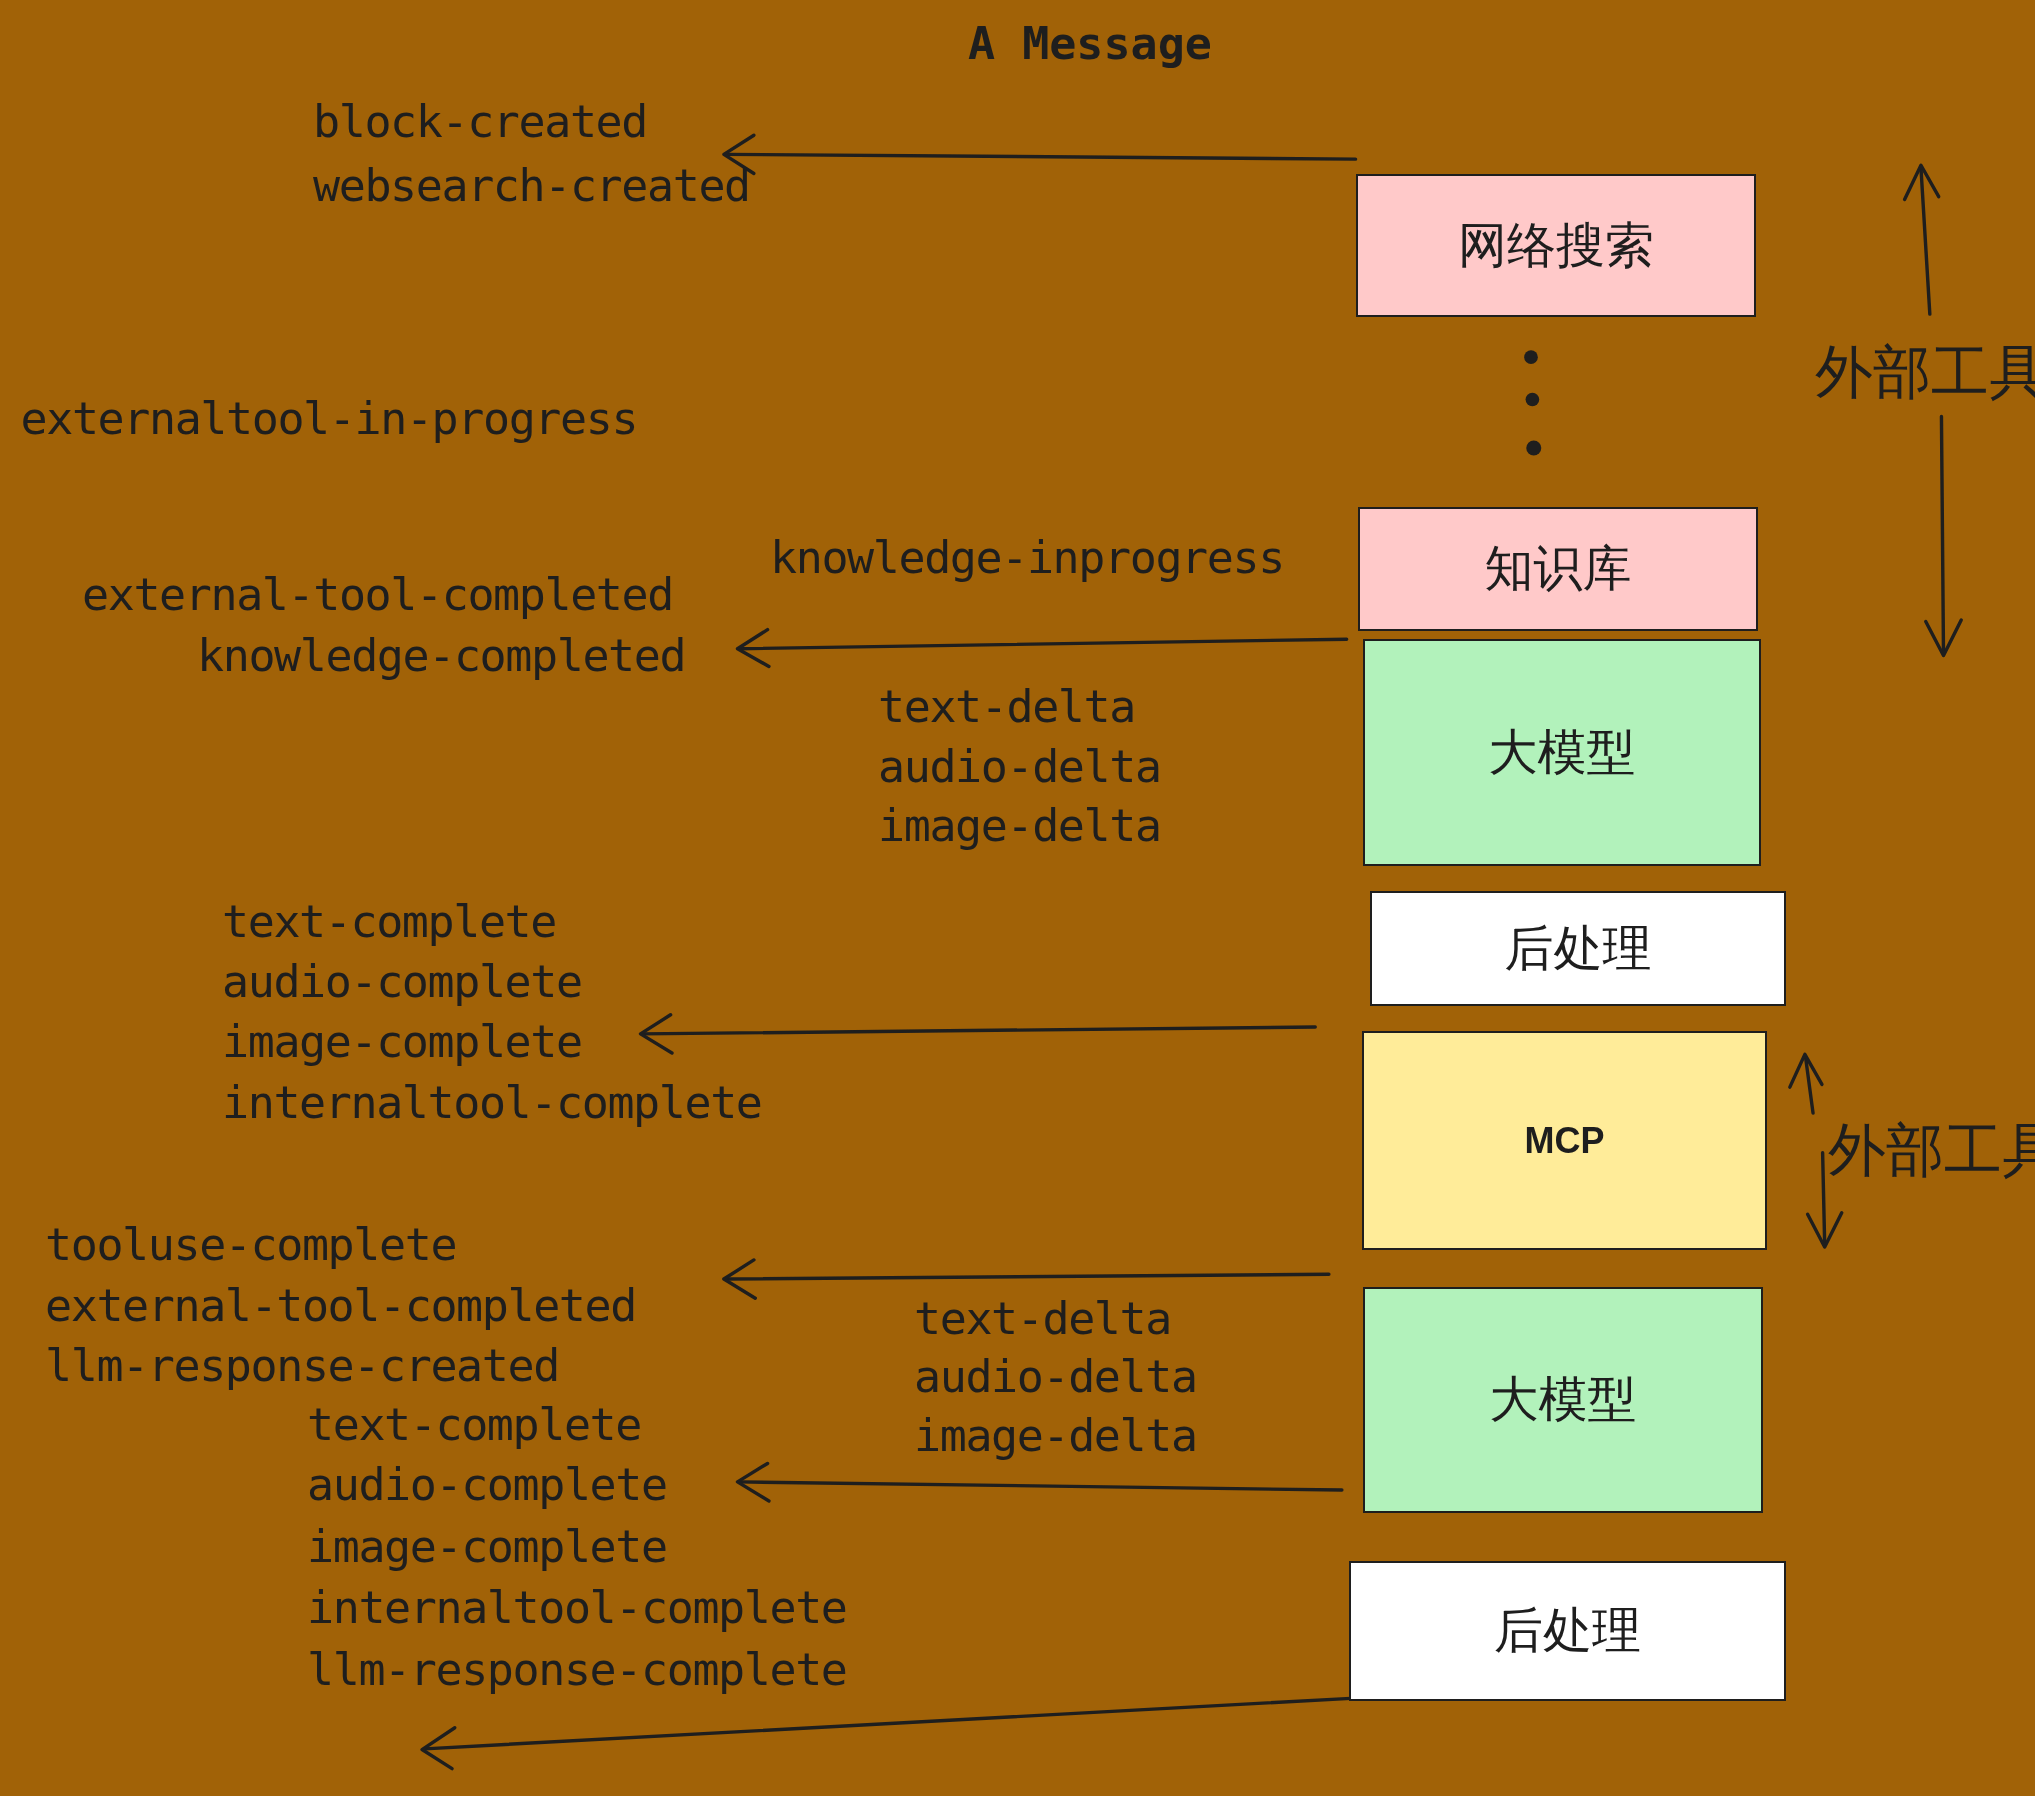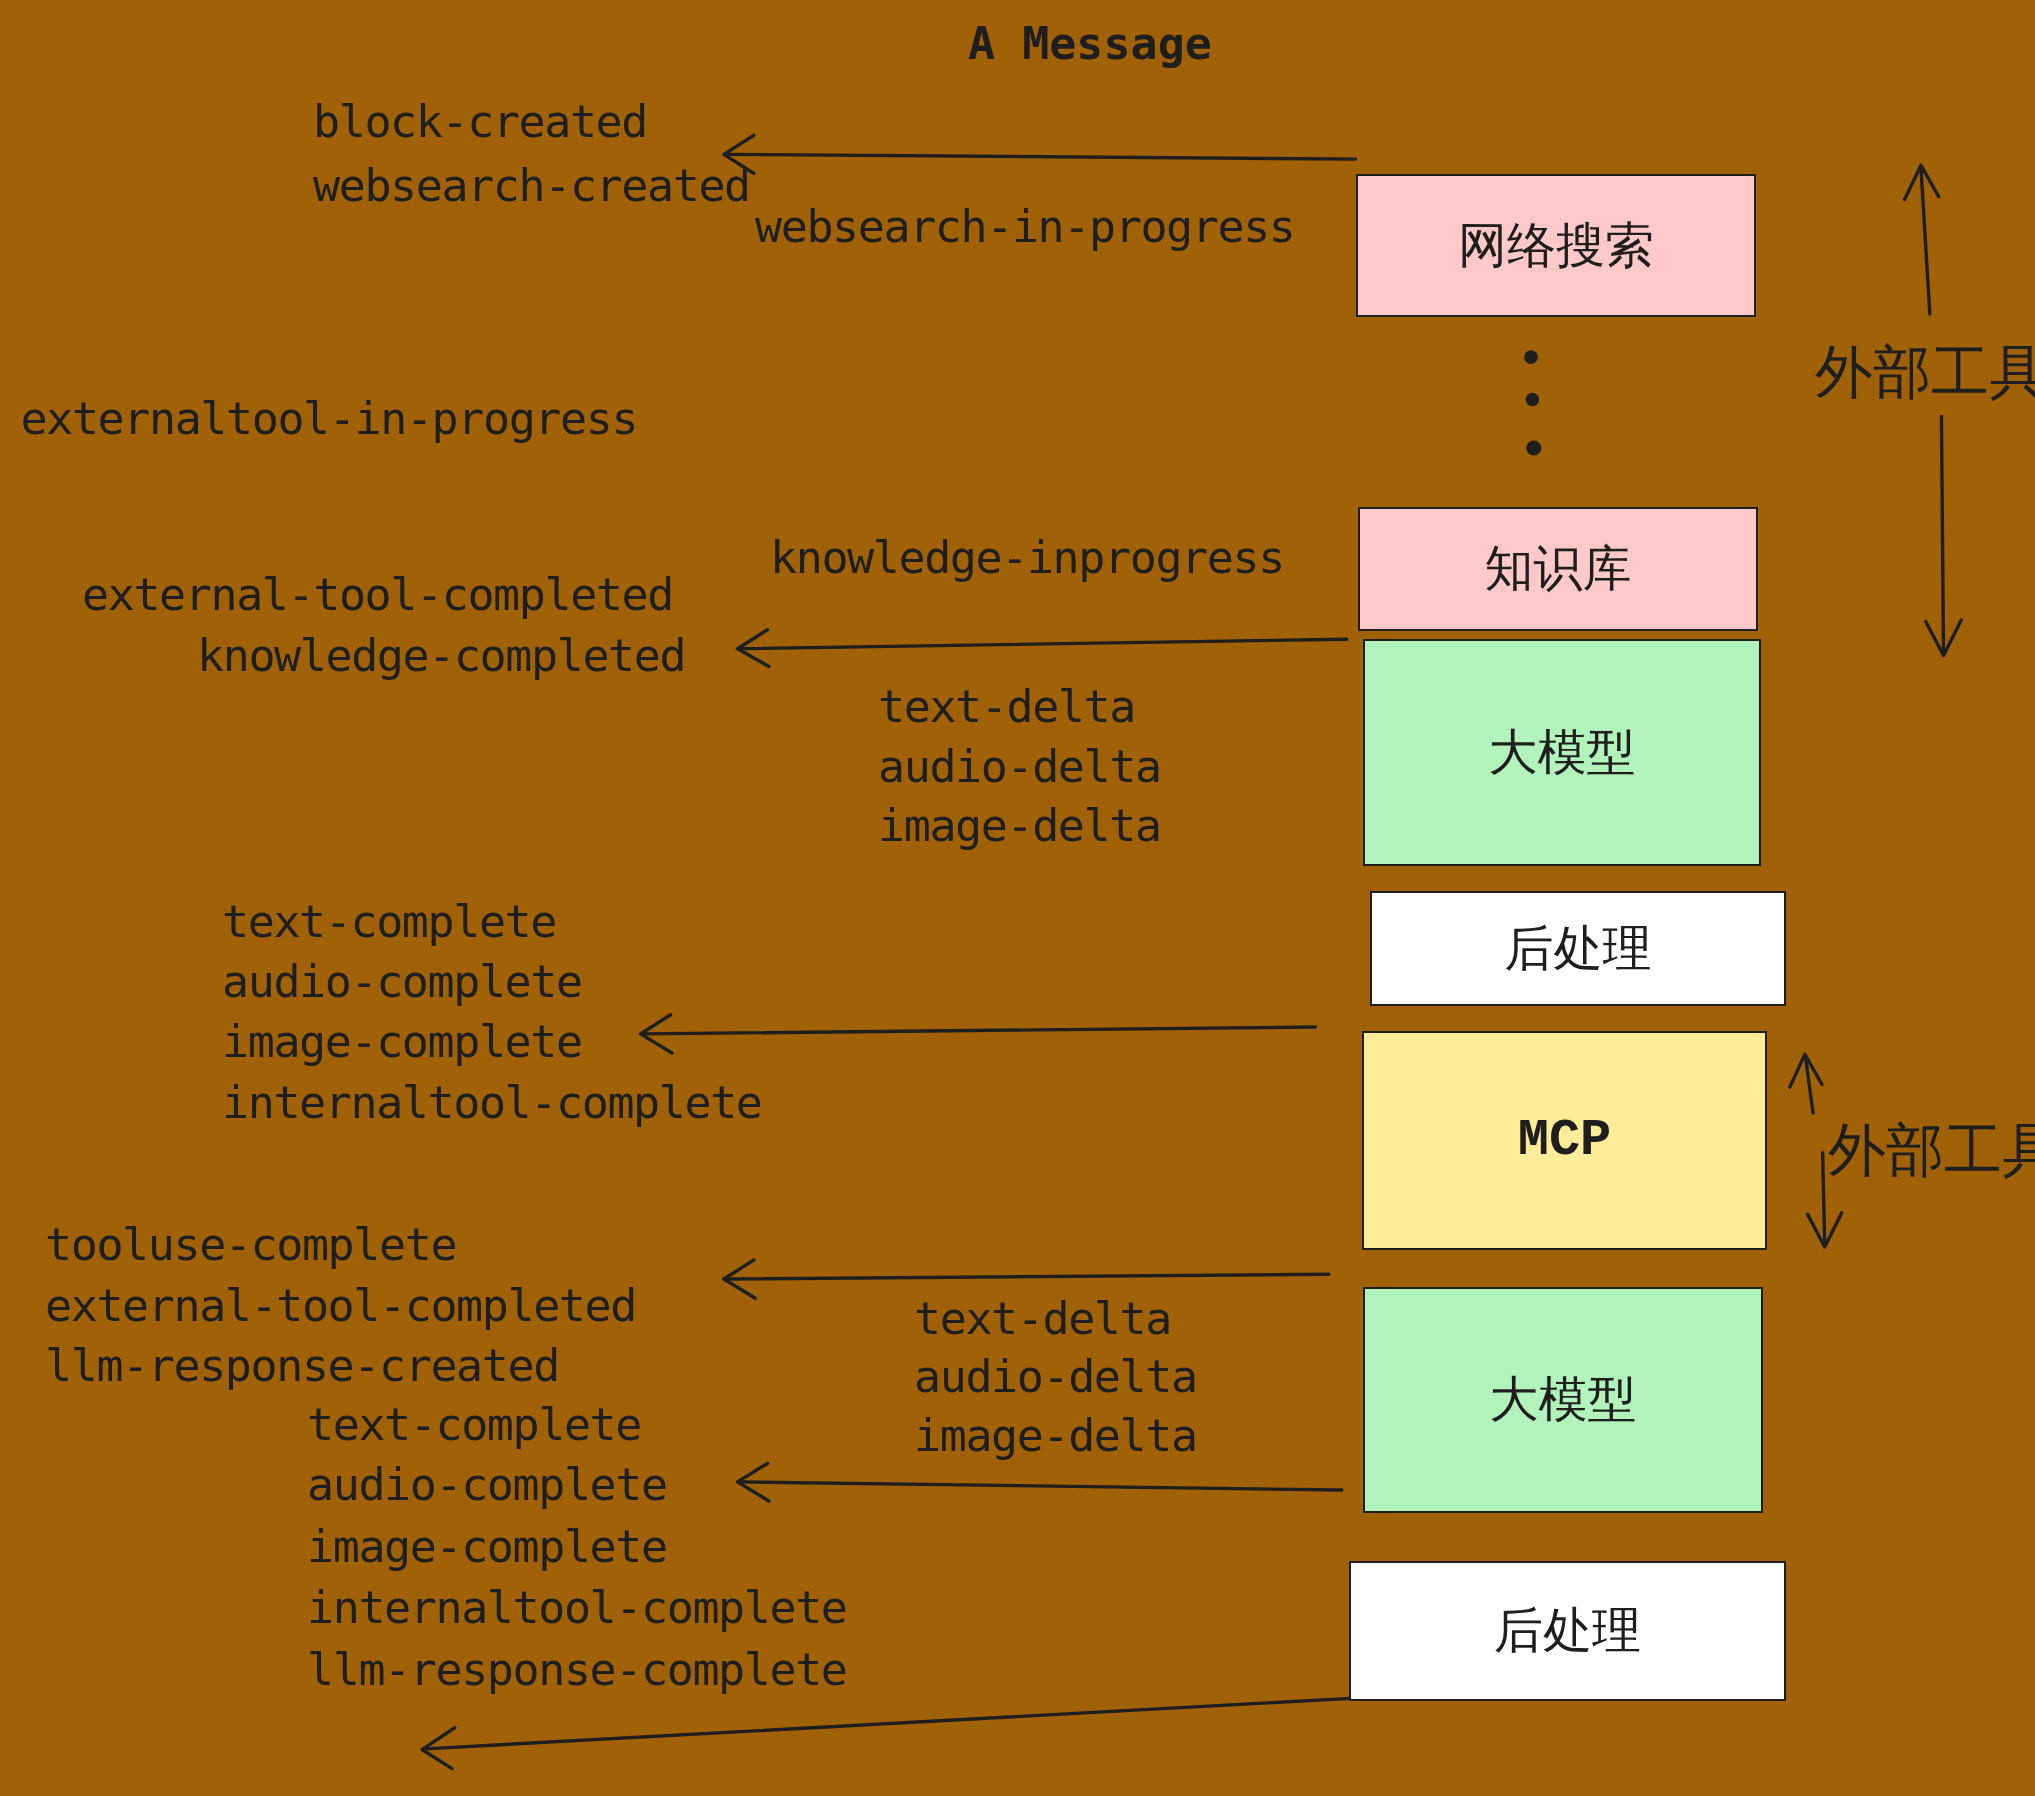--- a/index.html
+++ b/index.html
@@ -33,21 +33,21 @@
     border:2.7px solid #1e1e1e;
     display:flex;
     align-items:center;
     justify-content:center;
     font-family:"Liberation Sans", sans-serif;
     font-size:49px;
     font-weight:500;
     color:#1e1e1e;
     white-space:nowrap;
   }
-  .node.mono{font-family:Liberation Mono, monospace;font-size:52px;font-weight:600;}
+  .node.mono{font-family:Liberation Sans, sans-serif;font-size:36px;font-weight:600;}
   .side-label{
     position:absolute;
     font-family:"Liberation Sans", sans-serif;
     font-size:58px;
     font-weight:500;
     color:#1e1e1e;
     white-space:nowrap;
   }
   .stroke{stroke:#1e1e1e;stroke-width:5;fill:none;stroke-linecap:round;stroke-linejoin:round;}
   .dot{fill:#1e1e1e;stroke:none;}
@@ -132,21 +132,20 @@
   </div>
   <div class="node" style="left:1349px;top:1561px;width:437px;height:140px;background:#ffffff">
     <span>后处理</span>
   </div>
 
   <div class="side-label" style="left:1815px;top:334px">外部工具</div>
   <div class="side-label" style="left:1828px;top:1112px">外部工具</div>
 
   <div class="ev" style="left:313px;top:99px">block-created</div>
   <div class="ev" style="left:313px;top:163px">websearch-created</div>
-  <div class="ev" style="left:755px;top:204px">websearch-in-progress</div>
   <div class="ev" style="left:20.5px;top:396px">externaltool-in-progress</div>
   <div class="ev" style="left:770px;top:535px">knowledge-inprogress</div>
   <div class="ev" style="left:82px;top:572px">external-tool-completed</div>
   <div class="ev" style="left:197px;top:633px">knowledge-completed</div>
   <div class="ev" style="left:878px;top:684px">text-delta</div>
   <div class="ev" style="left:878px;top:744px">audio-delta</div>
   <div class="ev" style="left:878px;top:803px">image-delta</div>
   <div class="ev" style="left:222px;top:899px">text-complete</div>
   <div class="ev" style="left:222px;top:959px">audio-complete</div>
   <div class="ev" style="left:222px;top:1019px">image-complete</div>

